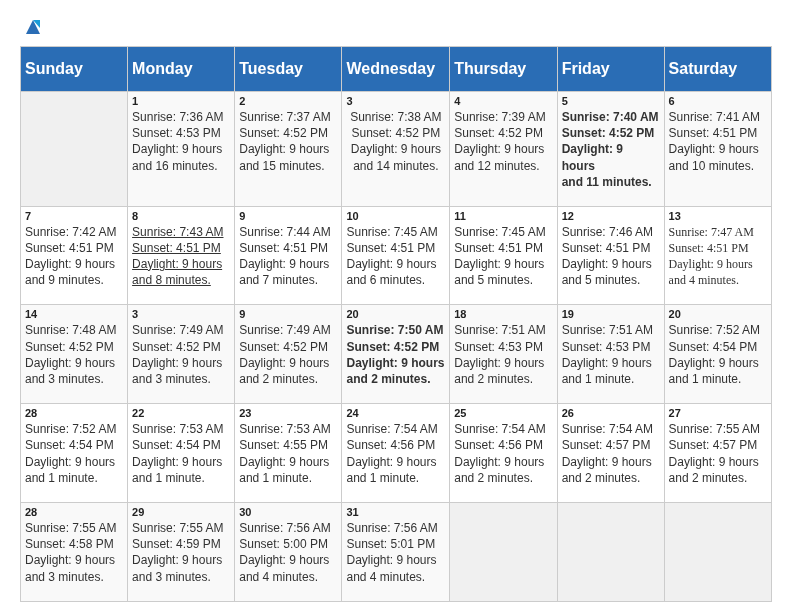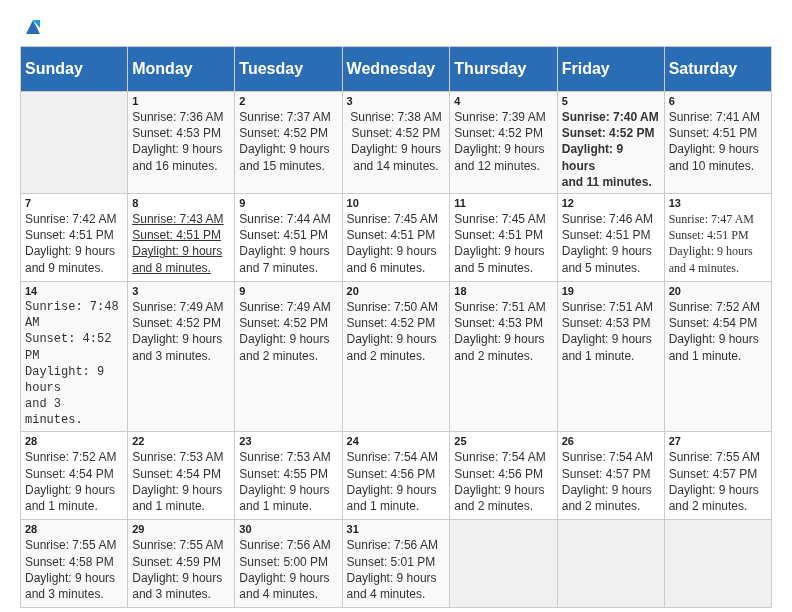--- a/index.html
+++ b/index.html
@@ -218,42 +218,42 @@
             <span class="day-num">13</span>
             <div class="day-info" style="white-space: pre-line; font-family: Liberation Serif, serif;">Sunrise: 7:47 AM
 Sunset: 4:51 PM
 Daylight: 9 hours
 and 4 minutes.</div>
           </td>
         </tr>
         <tr>
           <td>
             <span class="day-num">14</span>
-            <div class="day-info" style="white-space: pre-line; font-family: Liberation Mono, monospace;">Sunrise: 7:48 AM
+            <div class="day-info" style="white-space: pre-line;">Sunrise: 7:48 AM
 Sunset: 4:52 PM
 Daylight: 9 hours
 and 3 minutes.</div>
           </td>
           <td>
             <span class="day-num">3</span>
             <div class="day-info" style="white-space: pre-line;">Sunrise: 7:49 AM
 Sunset: 4:52 PM
 Daylight: 9 hours
 and 3 minutes.</div>
           </td>
           <td>
             <span class="day-num">9</span>
             <div class="day-info" style="white-space: pre-line;">Sunrise: 7:49 AM
 Sunset: 4:52 PM
 Daylight: 9 hours
 and 2 minutes.</div>
           </td>
           <td>
             <span class="day-num">20</span>
-            <div class="day-info" style="white-space: pre-line;">Sunrise: 7:50 AM
+            <div class="day-info" style="white-space: pre-line; font-weight: bold;">Sunrise: 7:50 AM
 Sunset: 4:52 PM
 Daylight: 9 hours
 and 2 minutes.</div>
           </td>
           <td>
             <span class="day-num">18</span>
             <div class="day-info" style="white-space: pre-line;">Sunrise: 7:51 AM
 Sunset: 4:53 PM
 Daylight: 9 hours
 and 2 minutes.</div>

